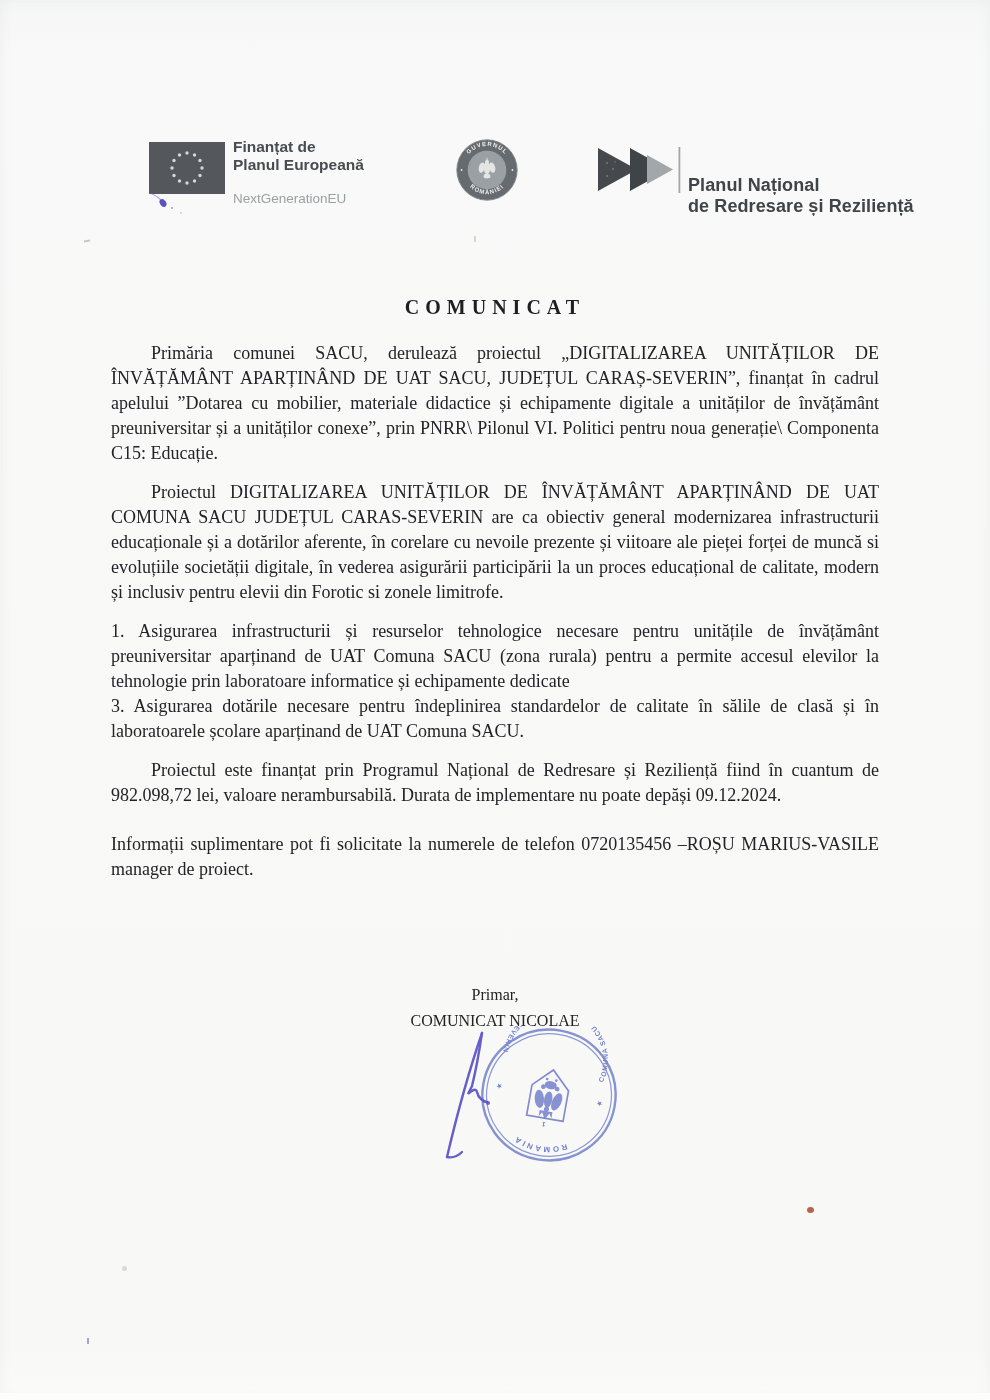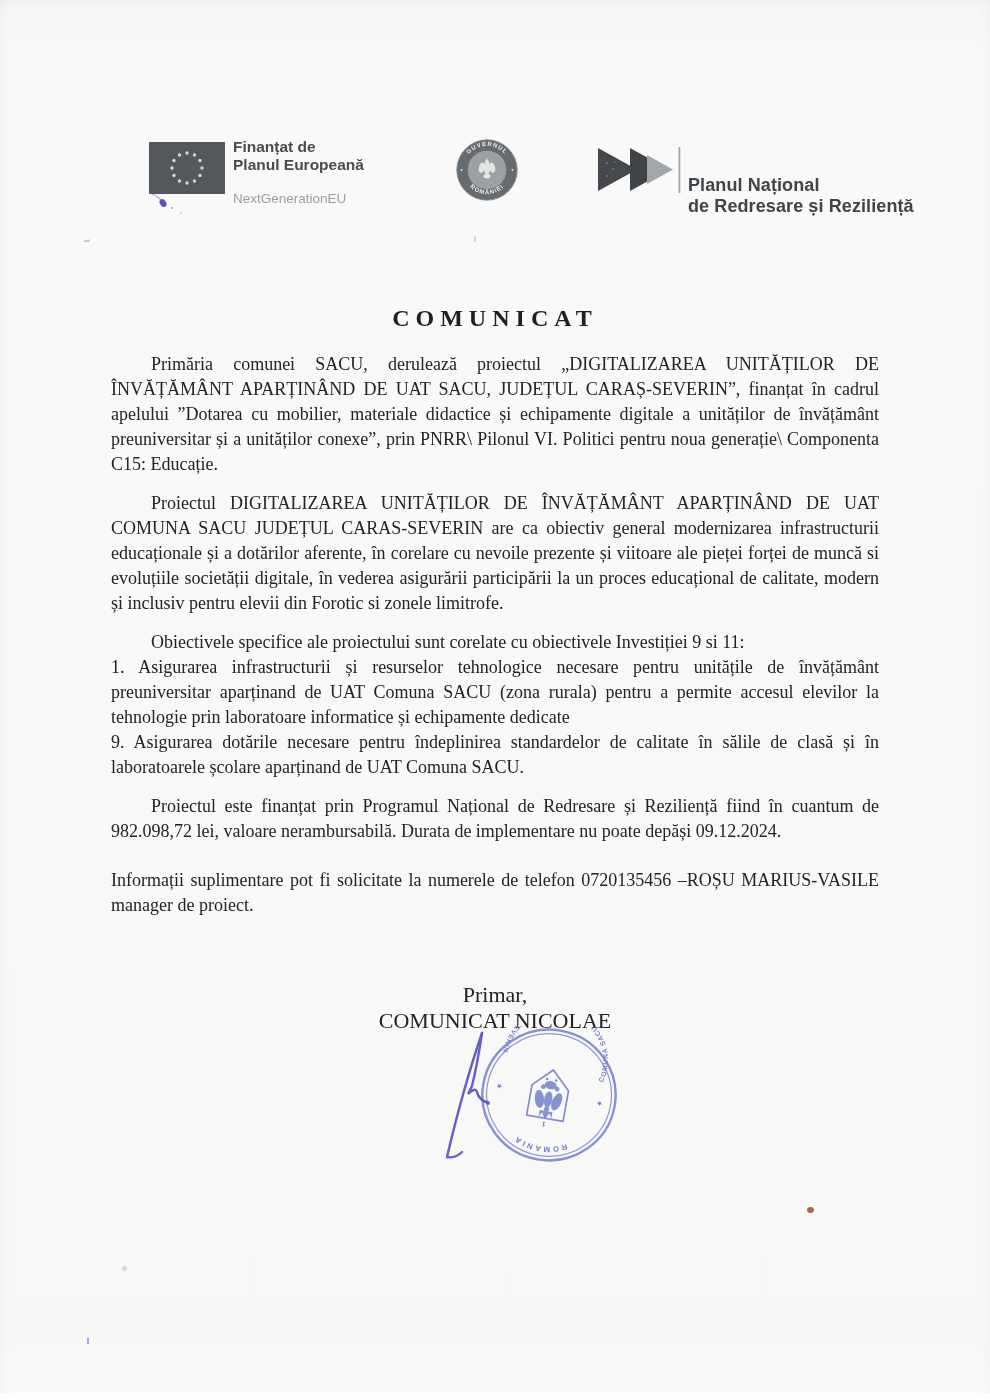--- a/index.html
+++ b/index.html
@@ -14,27 +14,27 @@
   .eu-flag{position:absolute;left:149px;top:142px;}
   .eu-text{position:absolute;left:233px;top:138px;font-family:"Liberation Sans","DejaVu Sans",sans-serif;}
   .eu-text .b{font-size:15.5px;font-weight:bold;color:#474c50;line-height:18px;}
   .eu-text .s{font-size:13.5px;color:#9aa0a4;line-height:17px;margin-top:16px;}
   .gov-seal{position:absolute;left:454px;top:137px;}
   .pnrr-arrows{position:absolute;left:592px;top:145px;}
   .pnrr-text{position:absolute;left:688px;top:147px;font-family:"Liberation Sans","DejaVu Sans",sans-serif;
     font-size:18px;font-weight:bold;color:#3f4448;line-height:20.5px;letter-spacing:.1px;margin-top:28px;}
   
   .doc-body{position:absolute;left:111px;top:295px;width:768px;font-size:18px;line-height:25px;}
-  .doc-title{text-align:center;font-weight:bold;font-size:24px;letter-spacing:6px;color:#1f1f23;margin:11px 0 21px 0;}
+  .doc-title{text-align:center;font-weight:bold;font-size:20px;letter-spacing:6px;color:#1f1f23;margin:0 0 21px 0;}
   .doc-body p{margin:0 0 14px 0;text-align:justify;}
   .doc-body p.indent{text-indent:40px;}
   .doc-body p.tight{margin-bottom:0;}
   .doc-body p.gap-top{margin-top:24px;}
   
-  .signoff{position:absolute;left:0;top:982px;width:990px;text-align:center;font-size:22px;line-height:26px;color:#232327;}
+  .signoff{position:absolute;left:0;top:982px;width:990px;text-align:center;font-size:16px;line-height:26px;color:#232327;}
   .stamp{position:absolute;left:475px;top:1026px;width:148px;height:138px;}
   .signature{position:absolute;left:432px;top:1015px;width:70px;height:150px;}
   
   .artifact{position:absolute;pointer-events:none;}
   .ink-smudge{left:145px;top:192px;width:45px;height:28px;}
   .red-dot{left:807px;top:1207px;width:7px;height:6px;border-radius:50%;background:#a84a28;opacity:.85;}
   .speck1{left:84px;top:240px;width:6px;height:2px;background:#c6c6c4;transform:rotate(-8deg);}
   .speck2{left:474px;top:236px;width:2px;height:6px;background:#c4c4c2;opacity:.7;}
   .speck3{left:122px;top:1266px;width:5px;height:5px;border-radius:50%;background:#dadad8;}
   .speck4{left:87px;top:1338px;width:2px;height:6px;background:#8d87cc;opacity:.75;}
@@ -113,23 +113,22 @@
     <path d="M16,8 C12,4 8,2 4,1" stroke="#6a5fd0" stroke-width="1.2" fill="none" opacity=".55"></path>
     <ellipse cx="18" cy="11" rx="3" ry="4.2" fill="#4a3fb8" opacity=".9" transform="rotate(-35 18 11)"></ellipse>
     <circle cx="27" cy="16" r=".9" fill="#6a5fd0" opacity=".7"></circle>
     <circle cx="36" cy="21" r=".8" fill="#6a5fd0" opacity=".55"></circle>
   </svg>
 
   <div class="doc-body">
     <div class="doc-title">COMUNICAT</div>
     <p class="indent">Primăria comunei SACU, derulează proiectul „DIGITALIZAREA UNITĂȚILOR DE ÎNVĂȚĂMÂNT APARȚINÂND DE UAT SACU, JUDEȚUL CARAȘ-SEVERIN”, finanțat în cadrul apelului ”Dotarea cu mobilier, materiale didactice și echipamente digitale a unităților de învățământ preuniversitar și a unităților conexe”, prin PNRR\ Pilonul VI. Politici pentru noua generație\ Componenta C15: Educație.</p>
     <p class="indent">Proiectul DIGITALIZAREA UNITĂȚILOR DE ÎNVĂȚĂMÂNT APARȚINÂND DE UAT COMUNA SACU JUDEȚUL CARAS-SEVERIN are ca obiectiv general modernizarea infrastructurii educaționale și a dotărilor aferente, în corelare cu nevoile prezente și viitoare ale pieței forței de muncă si evoluțiile societății digitale, în vederea asigurării participării la un proces educațional de calitate, modern și inclusiv pentru elevii din Forotic si zonele limitrofe.</p>
-    <p class="indent tight">Obiectivele specifice ale proiectului sunt corelate cu obiectivele Investiției 9 si 11:</p>
     <p class="tight">1. Asigurarea infrastructurii și resurselor tehnologice necesare pentru unitățile de învățământ preuniversitar aparținand de UAT Comuna SACU (zona rurala) pentru a permite accesul elevilor la tehnologie prin laboratoare informatice și echipamente dedicate</p>
-    <p>9. Asigurarea dotările necesare pentru îndeplinirea standardelor de calitate în sălile de clasă și în laboratoarele școlare aparținand de UAT Comuna SACU.</p>
+    <p>3. Asigurarea dotările necesare pentru îndeplinirea standardelor de calitate în sălile de clasă și în laboratoarele școlare aparținand de UAT Comuna SACU.</p>
     <p class="indent">Proiectul este finanțat prin Programul Național de Redresare și Reziliență fiind în cuantum de 982.098,72 lei, valoare nerambursabilă. Durata de implementare nu poate depăși 09.12.2024.</p>
     <p class="gap-top">Informații suplimentare pot fi solicitate la numerele de telefon 0720135456 –ROȘU MARIUS-VASILE manager de proiect.</p>
   </div>
 
   <div class="signoff">
     <div>Primar,</div>
     <div>COMUNICAT NICOLAE</div>
   </div>
 
   <svg class="stamp" viewBox="0 0 160 152" preserveAspectRatio="none">

